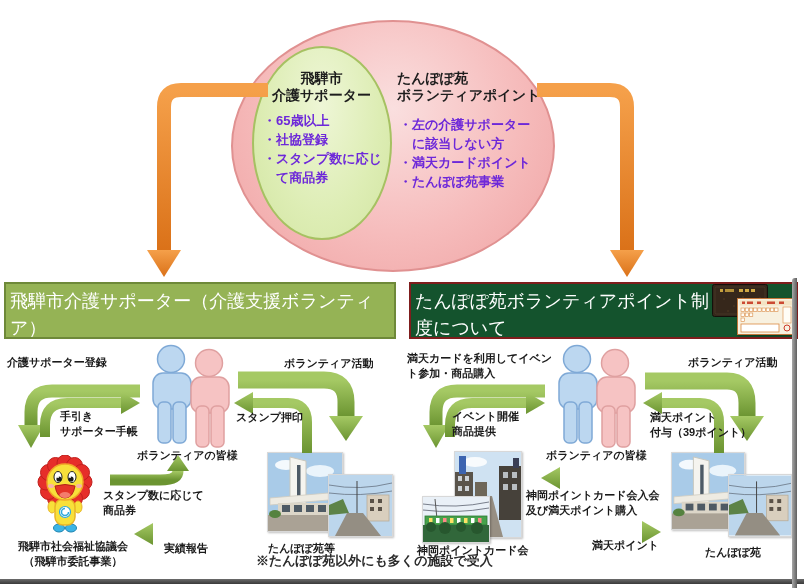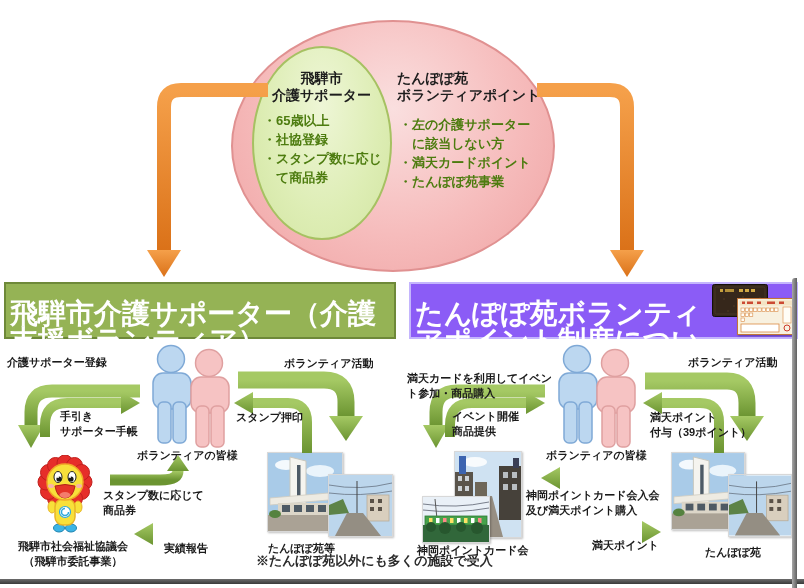--- a/index.html
+++ b/index.html
@@ -6,25 +6,25 @@
   #stage{position:relative;width:804px;height:588px;background:#ffffff;overflow:hidden;
          font-family:"Liberation Sans",sans-serif;}
   .ellipse{position:absolute;border-radius:50%;}
   #venn-pink{left:231px;top:20px;width:320px;height:248px;z-index:1;
     background:radial-gradient(ellipse at 50% 35%, #fadfdf 0%, #f6bcbc 55%, #efa2a2 100%);
     border:2px solid #e09191;}
   #venn-green{left:252px;top:46px;width:136px;height:190px;z-index:1;
     background:radial-gradient(ellipse at 50% 30%, #eef6d6 0%, #ddedb4 60%, #d2e5a2 100%);
     border:2px solid #a6c162;}
   .vt{position:absolute;z-index:2;font-size:14px;font-weight:bold;color:#1d1d1d;line-height:17px;white-space:nowrap;}
-  .vb{position:absolute;z-index:2;font-size:13px;font-weight:bold;color:#4d7c0f;line-height:19px;white-space:nowrap;}
-  .hdr{position:absolute;z-index:2;color:#ffffff;font-weight:bold;font-size:28px;line-height:27px;
-       padding:16px 4px;box-sizing:border-box;}
+  .vb{position:absolute;z-index:2;font-size:13px;font-weight:bold;color:#6d28d9;line-height:19px;white-space:nowrap;}
+  .hdr{position:absolute;z-index:2;color:#ffffff;font-weight:normal;font-size:18px;line-height:27px;
+       padding:4px 4px;box-sizing:border-box;}
   #hdr-left{left:4px;top:282px;width:392px;height:57px;background:#95b355;border:2px solid #6e8939;}
-  #hdr-right{left:409px;top:282px;width:389px;height:57px;background:#8b5cf6;border:2px solid #c4b5fd;}
+  #hdr-right{left:409px;top:282px;width:389px;height:57px;background:#14532d;border:2px solid #7f1d1d;}
   .lbl{position:absolute;z-index:5;font-size:11px;font-weight:bold;color:#1a1a1a;line-height:15px;white-space:nowrap;}
   .note{position:absolute;z-index:5;font-size:13px;font-weight:bold;color:#2a2a2a;line-height:9px;white-space:nowrap;}
   #arrows{position:absolute;left:0;top:0;z-index:4;pointer-events:none;}
   .pic{position:absolute;z-index:3;}
   .pic svg{display:block;border:1px solid #d8d8d8;box-shadow:1px 1px 2px rgba(0,0,0,.25);}
   .figure{position:absolute;z-index:4;}
   #border-bottom{position:absolute;left:0;top:579px;width:804px;height:5px;z-index:8;
     background:linear-gradient(to bottom,#6b6b6b,#3a3a3a);}
   #border-right{position:absolute;left:792px;top:278px;width:5px;height:310px;z-index:8;
     background:linear-gradient(to right,#a8a8a8,#5f5f5f);border-top-left-radius:3px;}
@@ -198,21 +198,21 @@
     <div>商品券</div>
   </div>
   <div class="lbl" style="left:164px;top:541px;">実績報告</div>
   <div class="lbl" style="left:4px;top:539px;width:138px;text-align:center;">
     <div>飛騨市社会福祉協議会</div>
     <div>（飛騨市委託事業）</div>
   </div>
   <div class="lbl" style="left:268px;top:541px;">たんぽぽ苑等</div>
   <div class="note" style="left:256px;top:556px;">※たんぽぽ苑以外にも多くの施設で受入</div>
 
-  <div class="lbl" style="left:407px;top:351px;margin-top:20px;">
+  <div class="lbl" style="left:407px;top:351px;">
     <div>満天カードを利用してイベン</div>
     <div>ト参加・商品購入</div>
   </div>
   <div class="lbl" style="left:452px;top:409px;">
     <div>イベント開催</div>
     <div>商品提供</div>
   </div>
   <div class="lbl" style="left:546px;top:448px;">ボランティアの皆様</div>
   <div class="lbl" style="left:688px;top:355px;">ボランティア活動</div>
   <div class="lbl" style="left:650px;top:410px;">

